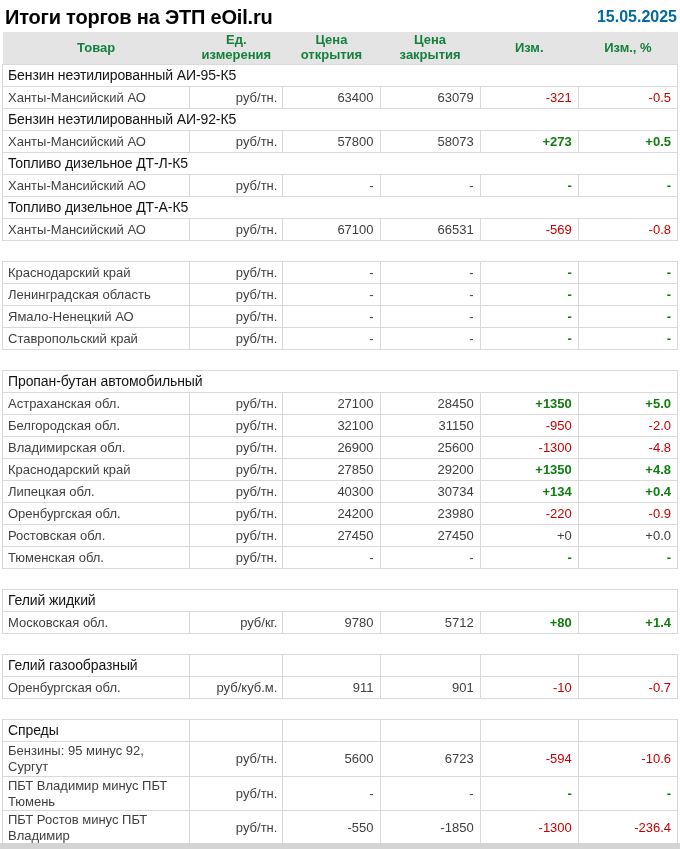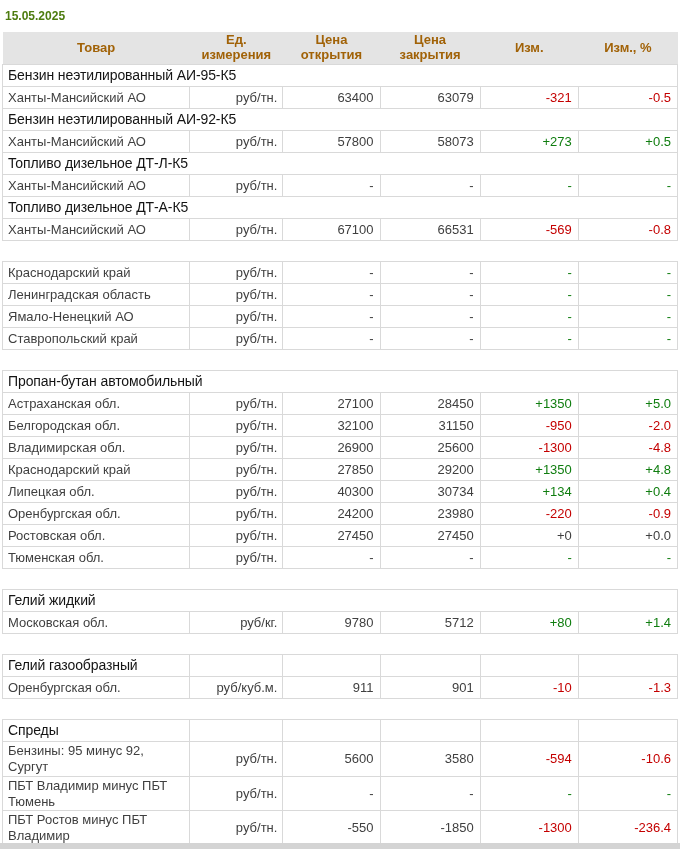--- a/index.html
+++ b/index.html
@@ -21,29 +21,29 @@
   }
   .title-row {
     display: flex; justify-content: space-between; align-items: center;
     height: 28px; padding: 3px 3px 1px 5px;
   }
   .title-row h1 {
     margin: 0; font-size: 20px; font-weight: bold; color: #000;
     letter-spacing: -0.2px; line-height: 1.1;
   }
   .title-row .date {
-    font-size: 12px; font-weight: bold; color: #4d7c0f; line-height: 1.1;
+    font-size: 16px; font-weight: bold; color: #0369a1; line-height: 1.1;
   }
   table.results {
     border-collapse: collapse; table-layout: fixed;
     width: 676px; margin-left: 2px;
   }
   thead th {
     background: var(--header-bg);
-    font-size: 13px; font-weight: bold; color: #a16207;
+    font-size: 13px; font-weight: bold; color: #15803d;
     text-align: center; vertical-align: middle;
     height: 30px; padding: 1px 2px;
     white-space: pre-line; line-height: 1.15;
     border: none;
   }
   tbody td {
     border: 1px solid var(--border-c);
     font-size: 13px; color: var(--neu);
     height: 19px; padding: 1px 5px;
     line-height: 1.22; vertical-align: middle;
@@ -52,34 +52,35 @@
   td.product { text-align: left; }
   td.unit { text-align: right; }
   td.num { text-align: right; padding-right: 6px; }
   tr.section-row td {
     font-size: 14px; font-weight: normal; color: #141414;
     letter-spacing: -0.1px;
   }
   tr.spacer-row td {
     border: none; height: 20px; padding: 0;
   }
-  .c-pos { color: var(--pos); }
+  .c-pos { color: var(--pos); font-weight: bold; }
   .c-neg { color: var(--neg); }
   .c-neu { color: var(--neu); }
   .bottom-bar {
     position: absolute; left: 0; bottom: 0;
     width: 680px; height: 6px;
     background: var(--bar);
   }
 </style>
 </head>
 <body>
 
 <div class="page">
   <div class="title-row">
+    <h1>Итоги торгов на ЭТП eOil.ru</h1>
     <div class="date">15.05.2025</div>
   </div>
 
   <table class="results">
     <colgroup>
       <col style="width:187px">
         <col style="width:93px">
         <col style="width:97px">
       <col style="width:100px">
         <col style="width:98px">
@@ -272,38 +273,38 @@
           <td></td>
           <td></td>
           <td></td>
         </tr>
         <tr>
           <td class="product">Оренбургская обл.</td>
           <td class="unit">руб/куб.м.</td>
           <td class="num c-neu">911</td>
           <td class="num c-neu">901</td>
           <td class="num c-neg">-10</td>
-          <td class="num c-neg">-1.3</td>
+          <td class="num c-neg">-0.7</td>
         </tr>
         <tr class="spacer-row">
           <td colspan="6"></td>
         </tr>
         <tr class="section-row">
           <td class="product">Спреды</td>
           <td></td>
           <td></td>
           <td></td>
           <td></td>
           <td></td>
         </tr>
         <tr>
           <td class="product">Бензины: 95 минус 92, Сургут</td>
           <td class="unit">руб/тн.</td>
           <td class="num c-neu">5600</td>
-          <td class="num c-neu">3580</td>
+          <td class="num c-neu">6723</td>
           <td class="num c-neg">-594</td>
           <td class="num c-neg">-10.6</td>
         </tr>
         <tr>
           <td class="product">ПБТ Владимир минус ПБТ Тюмень</td>
           <td class="unit">руб/тн.</td>
           <td class="num c-neu">-</td>
           <td class="num c-neu">-</td>
           <td class="num c-pos">-</td>
           <td class="num c-pos">-</td>

